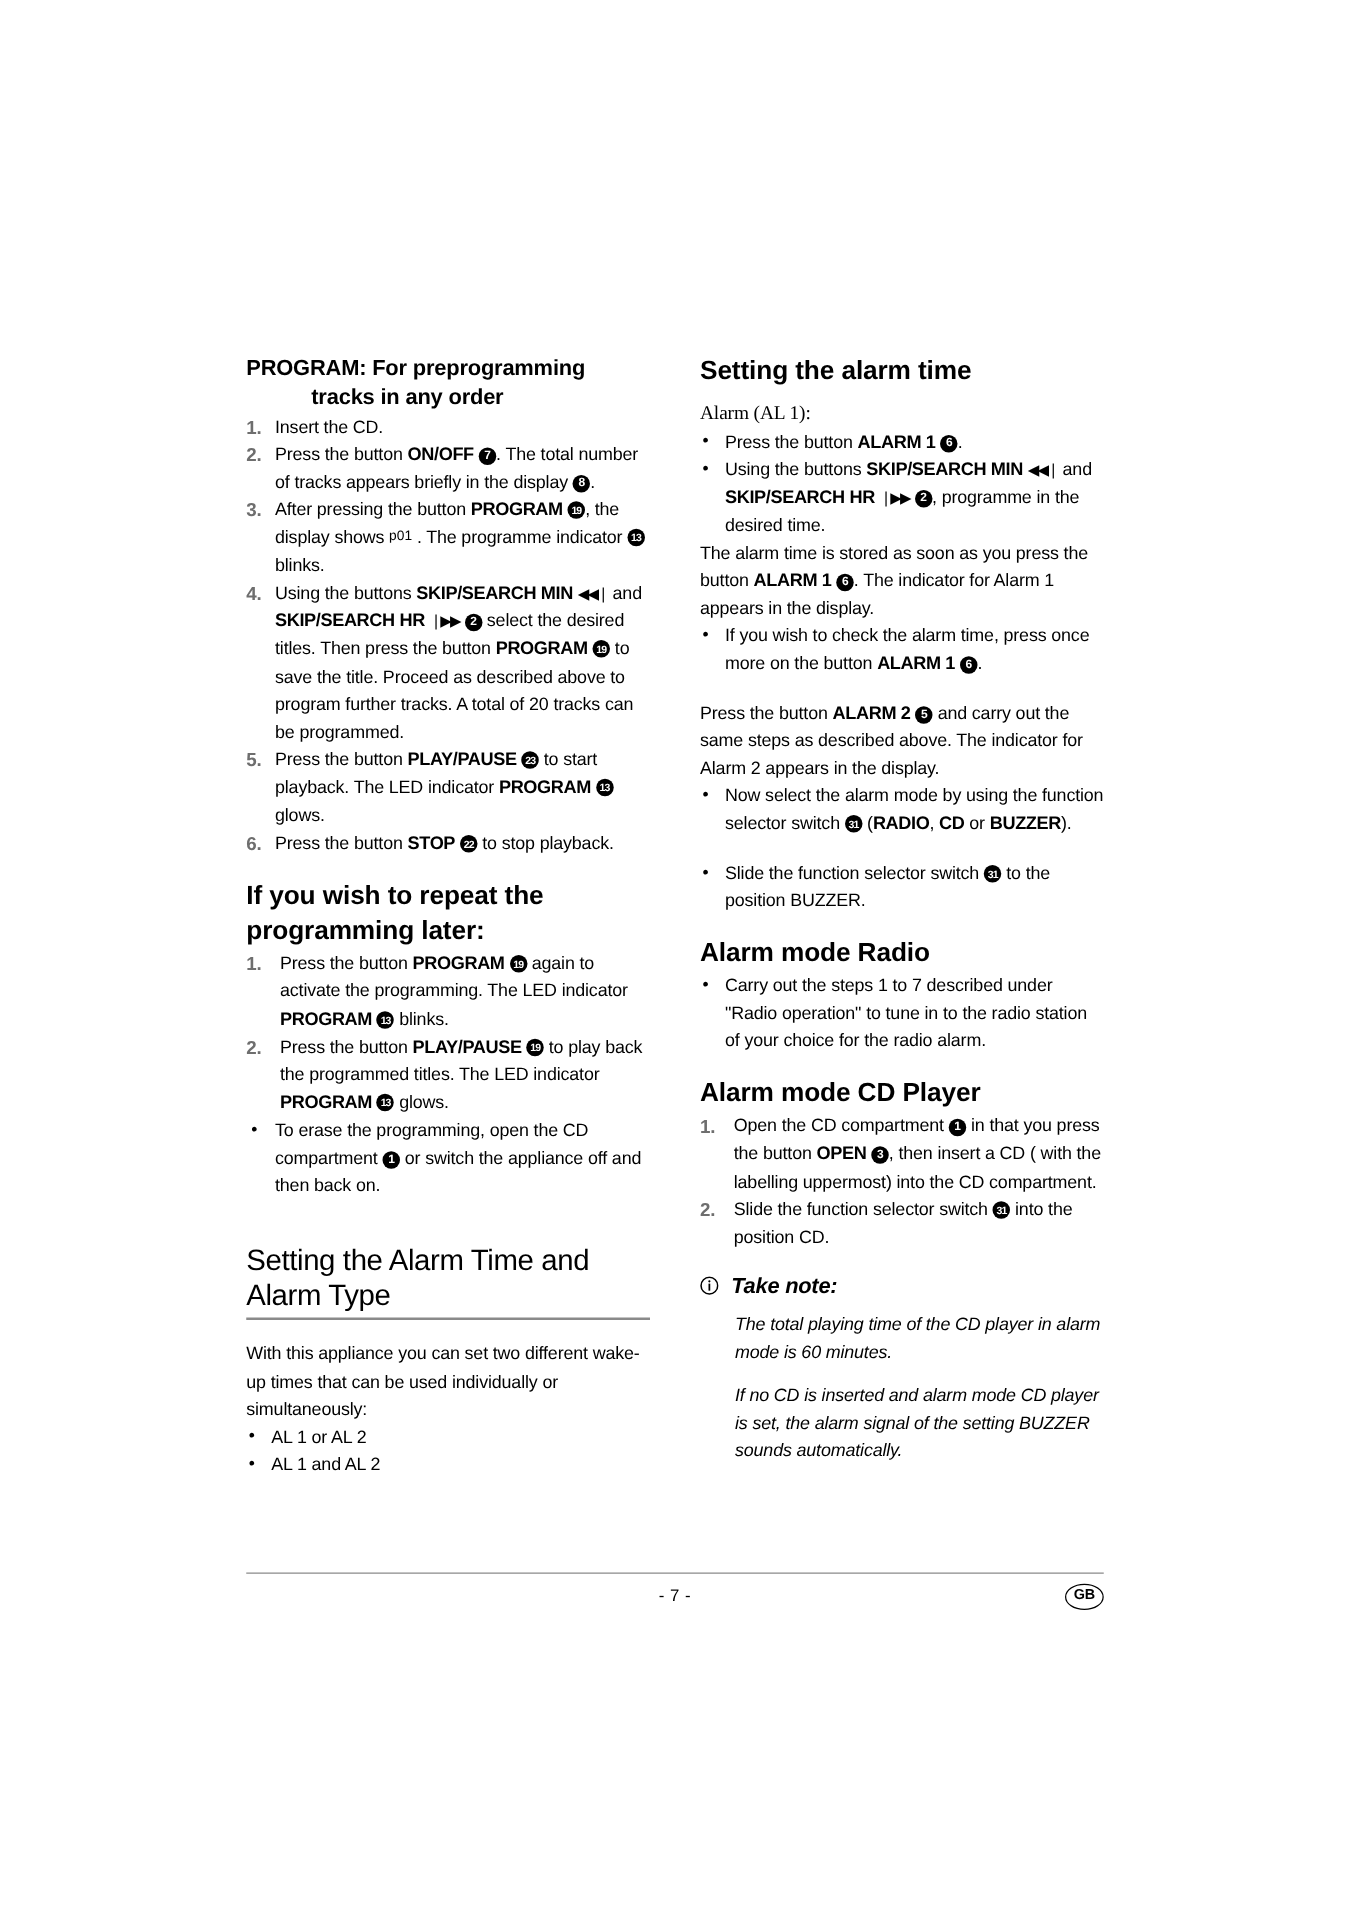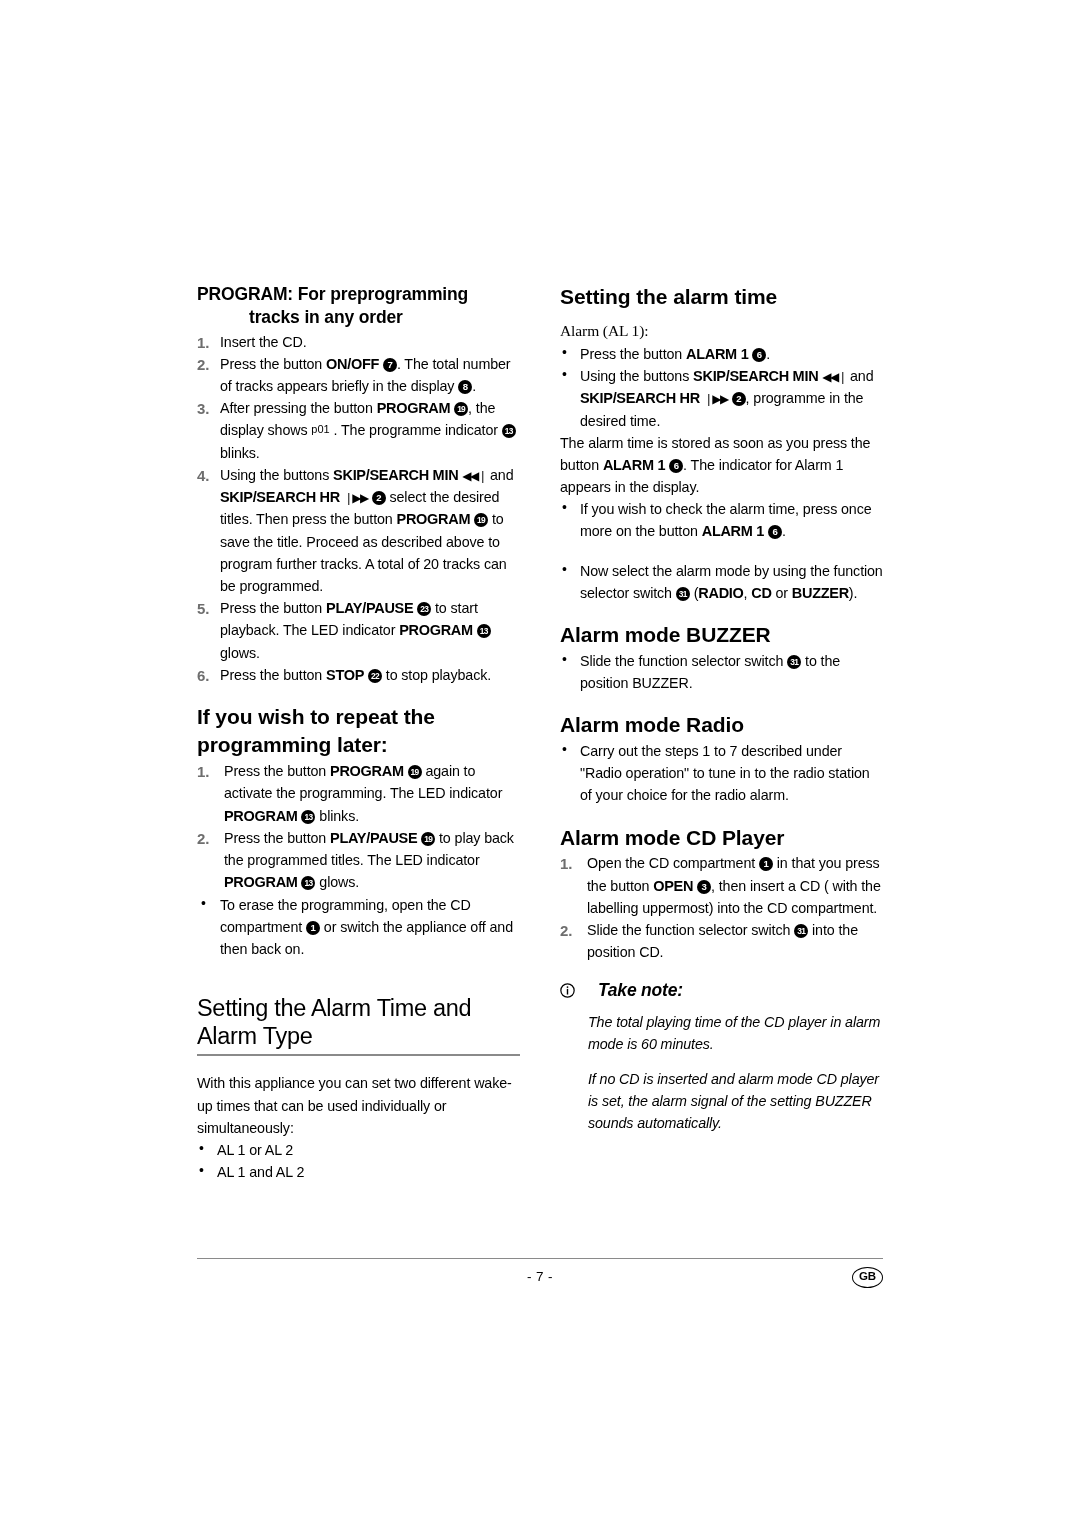--- a/index.html
+++ b/index.html
@@ -167,21 +167,21 @@
   .sup-p01 {
     font-size: 11px;
     vertical-align: 2px;
     letter-spacing: 0px;
   }
 
   
   .note-head {
     display: flex;
     align-items: center;
-    gap: 23px;
+    gap: 10px;
     margin: 0 0 10px 0;
   }
   .info-icon {
     width: 15px;
     height: 15px;
     flex: 0 0 15px;
   }
   .note-title {
     font-size: 17.5px;
     font-weight: bold;
@@ -311,28 +311,28 @@
 
       <p class="para">The alarm time is stored as soon as you press the button <span class="lbl">ALARM 1</span> <span class="ref">6</span>. The indicator for Alarm 1 appears in the display.</p>
 
       <ul class="plain">
           <li class="bulletrow tight"><span class="bdot">•</span>If you wish to check the alarm time, press once more on the button <span class="lbl">ALARM 1</span> <span class="ref">6</span>.</li>
         </ul>
 
       <div class="gap-m"></div>
 
 
+      <p class="para">Press the button <span class="lbl">ALARM 2</span> <span class="ref">5</span> and carry out the same steps as described above. The indicator for Alarm 2 appears in the display.</p>
 
       <ul class="plain">
           <li class="bulletrow tight"><span class="bdot">•</span>Now select the alarm mode by using the function selector switch <span class="ref two">31</span> (<span class="lbl">RADIO</span>, <span class="lbl">CD</span> or <span class="lbl">BUZZER</span>).</li>
         </ul>
 
       <div class="gap-m"></div>
 
-      <h3 class="sub-head">Alarm mode BUZZER</h3>
 
       <ul class="plain">
           <li class="bulletrow tight"><span class="bdot">•</span>Slide the function selector switch <span class="ref two">31</span> to the position BUZZER.</li>
         </ul>
 
       <div class="gap-m"></div>
 
       <h3 class="sub-head">Alarm mode Radio</h3>
 
       <ul class="plain">

